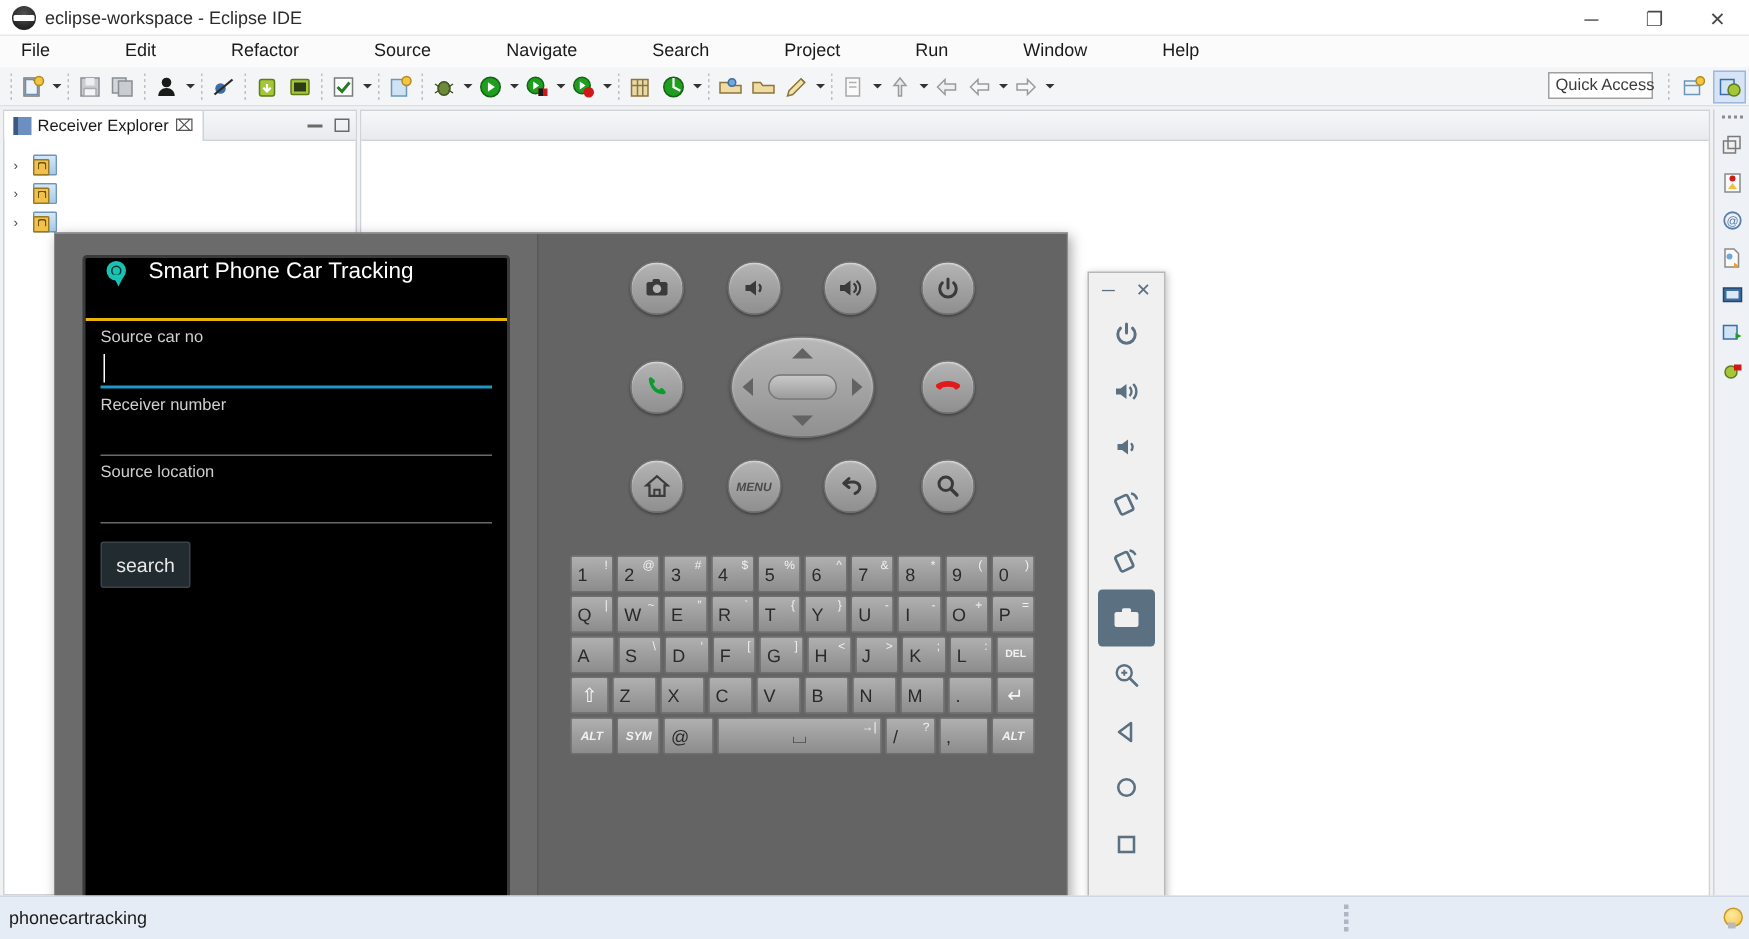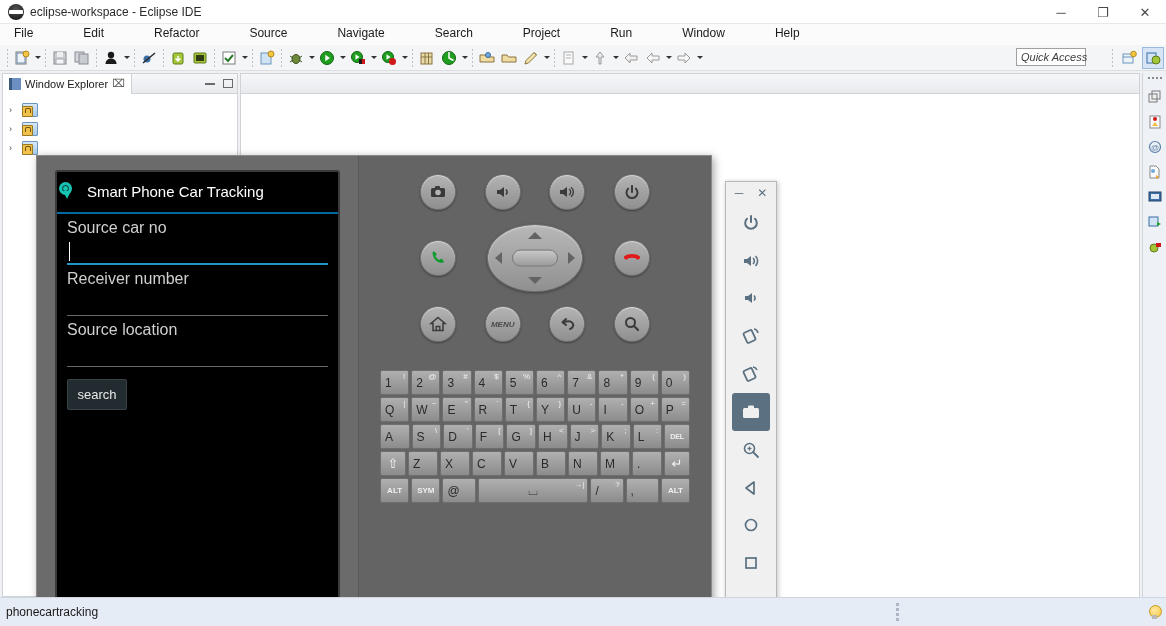--- a/index.html
+++ b/index.html
@@ -59,24 +59,24 @@
     justify-content: center; position: relative; margin: 0 1px;
   }
   .tb-arrow {
     width: 9px; height: 20px; display: flex; align-items: center; justify-content: center;
   }
   .tb-arrow::after {
     content: ""; border-left: 3px solid transparent; border-right: 3px solid transparent;
     border-top: 3px solid #333;
   }
   .quick-access {
-    position: absolute; right: 80px; top: 3px;
+    position: absolute; right: 64px; top: 3px;
     width: 70px; height: 18px; border: 1px solid #a0a0a0; background: #fff;
     font-size: 11px; color: #3c3c3c; display: flex; align-items: center;
-    padding-left: 4px; white-space: nowrap; font-style: italic;
+    padding-left: 4px; white-space: nowrap;
   }
   .persp-btns { position: absolute; right: 2px; top: 2px; display: flex; gap: 2px; align-items: center; }
   .persp-btn { width: 22px; height: 22px; display: flex; align-items: center; justify-content: center; }
   .persp-btn.active { background: #d6e4f5; border: 1px solid #9bb9dc; }
 
   
   .workbench { position: relative; height: 530px; background: #f0f1f3; }
 
   
   .pkg-panel {
@@ -184,41 +184,41 @@
   .sb-3g { position: absolute; top: -3px; left: -7px; font-size: 6px; color: #fff; }
   .sb-batt {
     width: 9px; height: 13px; border: 1.5px solid #fff; border-radius: 1px; position: relative;
   }
   .sb-batt::before {
     content: ""; position: absolute; top: -3px; left: 2px; width: 4px; height: 2px; background: #fff;
   }
   .sb-time { font-size: 13px; color: #fff; }
 
   .app-header {
-    height: 42px; display: flex; align-items: center; gap: 10px; 
-    border-bottom: 2px solid #0369a1;
+    height: 42px; display: flex; gap: 10px; padding-left: 12px;
+    border-bottom: 2px solid #eab308;
   }
   .app-logo { width: 20px; height: 24px; position: relative; }
   .app-logo::before {
     content: ""; position: absolute; top: 2px; left: 2px; width: 13px; height: 13px;
     border-radius: 50%; background: #17c3b2;
   }
   .app-logo::after {
     content: ""; position: absolute; top: 11px; left: 6px;
     border-left: 4px solid transparent; border-right: 4px solid transparent;
     border-top: 8px solid #17c3b2;
   }
   .app-logo .ring {
     position: absolute; top: 5px; left: 5px; width: 7px; height: 7px;
     border-radius: 50%; border: 1.5px solid #0b2a28;
   }
   .app-title { font-size: 15px; color: #fff; }
 
   .field { padding: 0 10px; }
-  .field-label { font-size: 16px; color: #cfcfcf; padding: 5px 0 2px 0; }
+  .field-label { font-size: 11px; color: #cfcfcf; padding: 5px 0 2px 0; }
   .field-input {
     height: 26px; border-bottom: 1px solid #6a6a6a; position: relative;
   }
   .field-input.focused { border-bottom: 2px solid #2196c4; }
   .caret {
     position: absolute; left: 2px; top: 3px; width: 1px; height: 19px; background: #fff;
   }
   .search-btn {
     margin: 12px 0 0 10px; width: 60px; height: 31px;
     background: #222b30; border: 1px solid #3a4348; border-radius: 2px;
@@ -281,21 +281,21 @@
     background: linear-gradient(to bottom, #b0b0b0, #8c8c8c);
     border: 1px solid #6f6f6f; position: relative;
     display: flex; align-items: center; justify-content: flex-start;
     padding-left: 4px; color: #2a2a2a; font-size: 12px;
   }
   .key .sub {
     position: absolute; right: 3px; top: 1px; font-size: 8px; color: #f0f0f0;
   }
   .key.wide4 { flex: 4; }
   .key.center { justify-content: center; padding-left: 0; }
-  .key.tiny { font-size: 8px; font-weight: bold; color: #f0f0f0; }
+  .key.tiny { font-size: 8px; font-weight: bold; color: #f0f0f0; font-style: italic; }
   .key.glyph { justify-content: center; padding-left: 0; color: #f5f5f5; font-size: 13px; }
   .key .del-label { font-size: 7px; font-weight: bold; color: #f0f0f0; line-height: 1; }
 
   
   .emu-toolbar {
     position: absolute; left: 725px; top: 110px; width: 52px; height: 440px;
     background: #f0f0f0; border: 1px solid #b8b8b8;
     box-shadow: 1px 1px 5px rgba(0,0,0,.25);
     display: flex; flex-direction: column; align-items: center;
   }
@@ -545,21 +545,21 @@
     </div>
   </div>
 </div>
 
 <div class="workbench">
 
   <div class="pkg-panel">
     <div class="pkg-tabrow">
       <div class="pkg-tab">
         <span class="pkg-tab-icon"></span>
-        <span>Window Explorer</span>
+        <span>Receiver Explorer</span>
         <span class="pkg-close">⌧</span>
       </div>
       <div class="pkg-viewbtns">
         <span class="vb-min"></span>
         <span class="vb-max"></span>
       </div>
     </div>
     <div class="pkg-tree">
       <div class="tree-row">
         <span class="tree-arrow">›</span>

